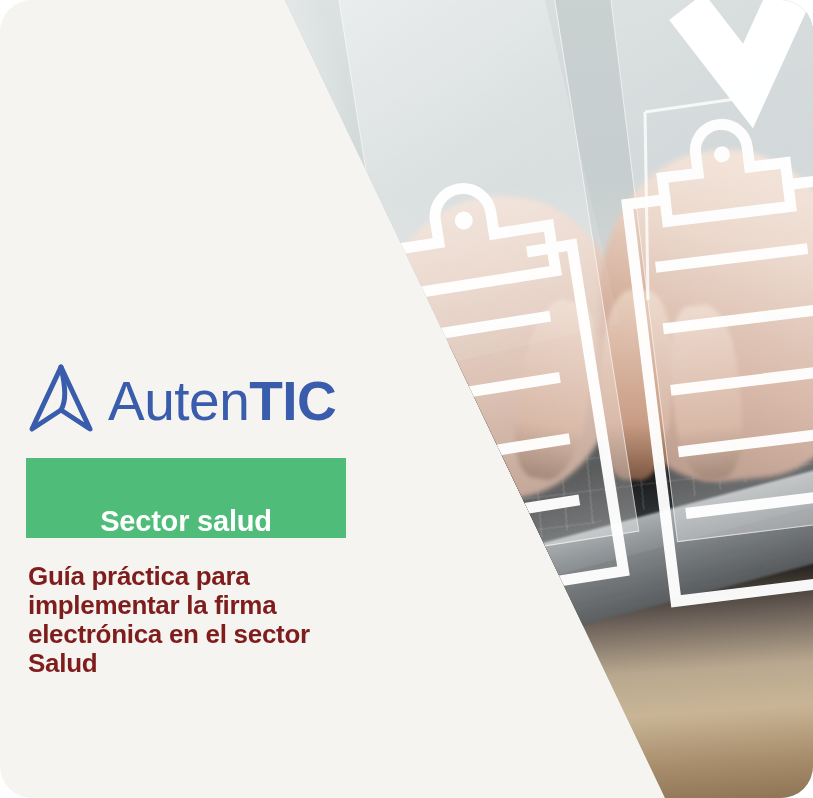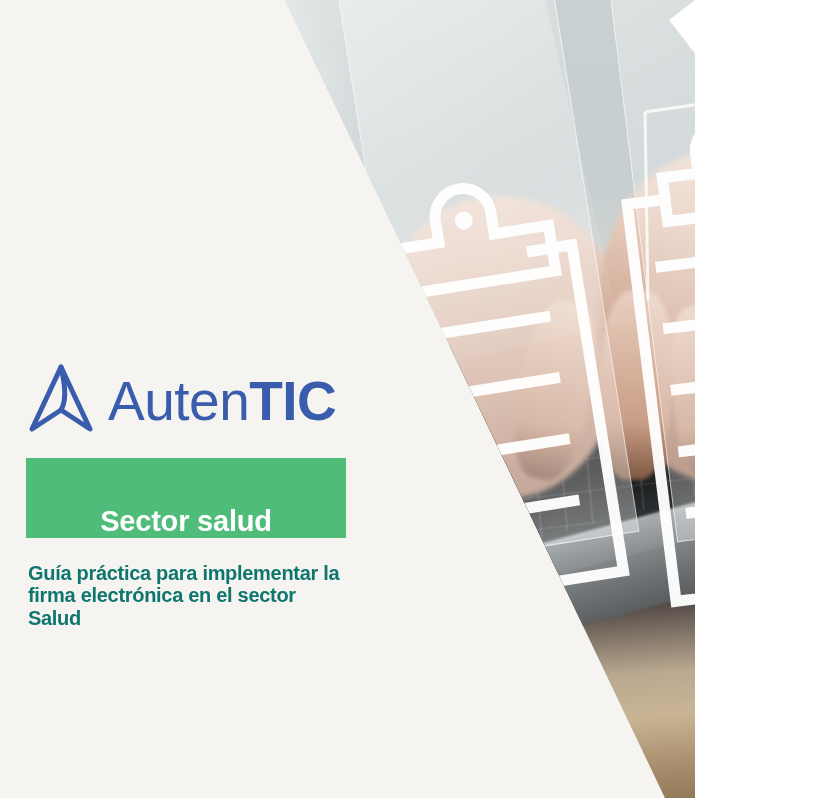--- a/index.html
+++ b/index.html
@@ -8,24 +8,25 @@
     padding: 0;
     background: #ffffff;
   }
   body {
     font-family: "Liberation Sans", sans-serif;
   }
 
   
   .cover {
     position: relative;
-    width: 695px;
+    width: 813px;
     height: 798px;
     overflow: hidden;
     background: #f6f4f1;
+    border-radius: 32px;
   }
 
   
   .photo-panel {
     position: absolute;
     top: 0;
     left: 0;
     width: 813px;
     height: 798px;
     
@@ -250,22 +251,22 @@
     font-size: 29px;
     font-weight: 700;
     letter-spacing: -0.2px;
   }
 
   .subtitle {
     position: absolute;
     left: 2px;
     top: 562px;
     width: 320px;
-    color: #0f766e;
-    font-size: 20px;
+    color: #7f1d1d;
+    font-size: 26px;
     font-weight: 600;
     line-height: 1.12;
     letter-spacing: -0.3px;
   }
 </style>
 </head>
 <body>
 
 <div class="cover">
 

